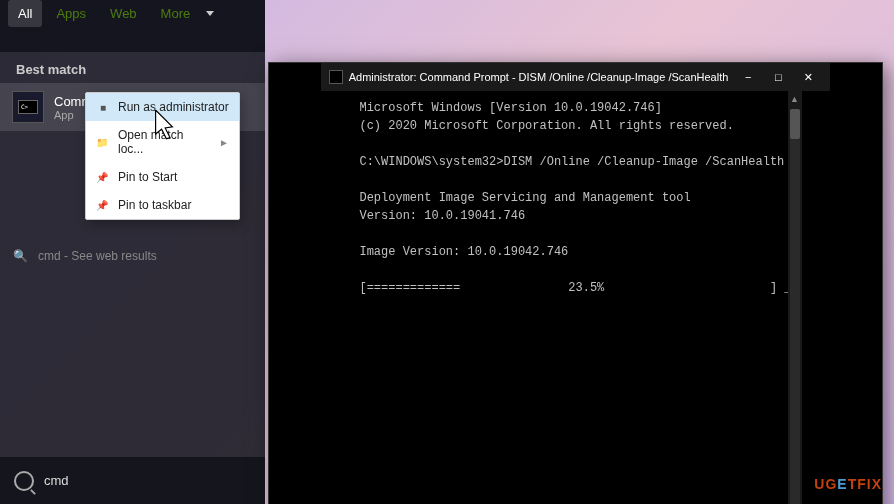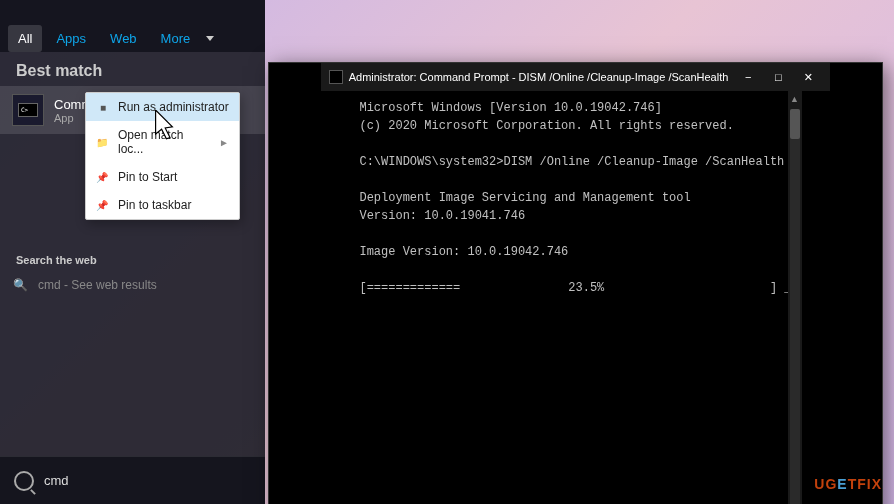--- a/index.html
+++ b/index.html
@@ -20,28 +20,28 @@
       width: 265px;
       height: 504px;
       background: rgba(30, 30, 40, 0.92);
       display: flex;
       flex-direction: column;
     }
 
     
     .start-tabs {
       display: flex;
-      align-items: flex-end;
+      align-items: flex-start;
       background: rgba(20, 20, 30, 0.95);
       height: 52px;
       padding: 0 8px;
       gap: 4px;
     }
     .start-tab {
-      color: #0ea5e9;
+      color: #4d7c0f;
       font-size: 13px;
       padding: 6px 10px;
       cursor: pointer;
       border-radius: 3px;
     }
     .start-tab.active {
       color: #fff;
       background: rgba(255,255,255,0.15);
     }
     .more-tab {
@@ -53,21 +53,21 @@
       width: 0; height: 0;
       border-left: 4px solid transparent;
       border-right: 4px solid transparent;
       border-top: 5px solid #ccc;
       display: inline-block;
     }
 
     
     .section-label {
       color: #ccc;
-      font-size: 16px;
+      font-size: 13px;
       padding: 10px 16px 6px;
       font-weight: 600;
     }
 
     
     .cmd-result {
       display: flex;
       align-items: center;
       padding: 8px 12px;
       background: rgba(255,255,255,0.12);
@@ -384,21 +384,20 @@
       <span class="context-icon">📌</span>
       <span>Pin to Start</span>
     </div>
     <div class="context-item">
       <span class="context-icon">📌</span>
       <span>Pin to taskbar</span>
     </div>
   </div>
 
   <div style="margin-top: 110px;">
-    <div class="web-section-label">Search the web</div>
     <div class="web-result">
       <div class="web-result-icon">🔍</div>
       <div class="web-result-text">
         <span>cmd</span><span> - See web results</span>
       </div>
     </div>
   </div>
 
   <div class="search-bar">
     <div class="search-icon-circle"></div>

